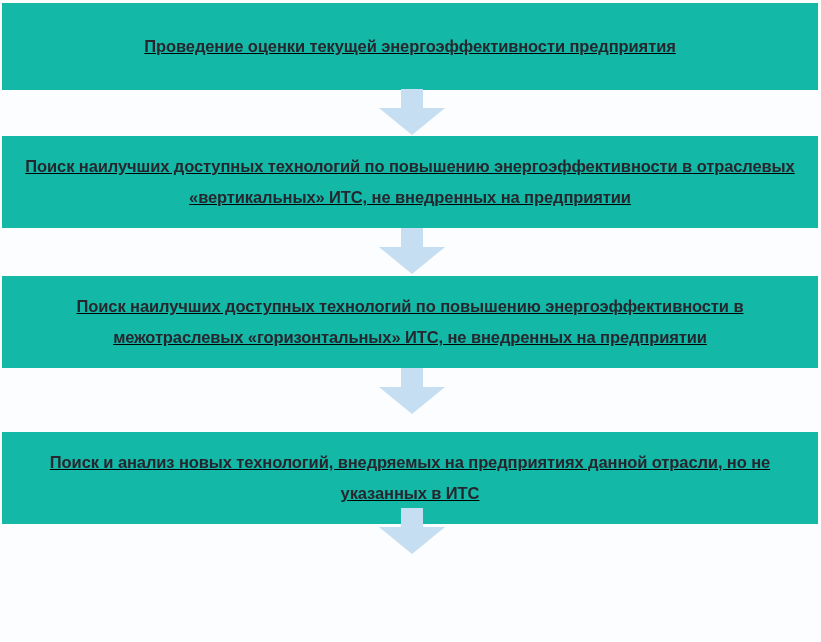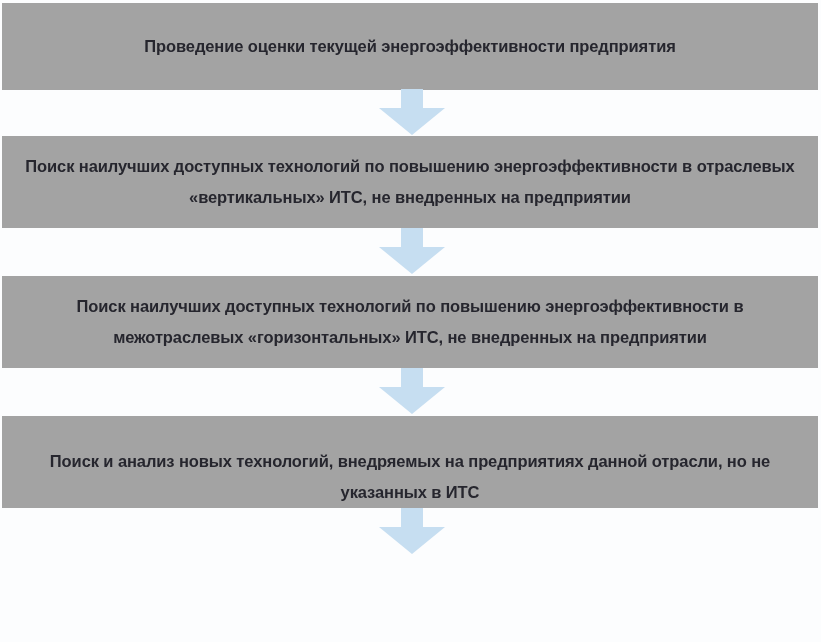--- a/index.html
+++ b/index.html
@@ -17,43 +17,44 @@
   #flowchart {
     position: relative;
     width: 821px;
     height: 642px;
   }
 
   .process-box {
     position: absolute;
     left: 2px;
     width: 816px;
-    background: #a3a3a3;
+    background: #14b8a6;
     display: flex;
     align-items: center;
     justify-content: center;
     box-sizing: border-box;
     padding: 0 14px;
+    text-decoration: underline;
   }
 
   .box-label {
     text-align: center;
     color: #26262e;
     font-size: 16.5px;
     font-weight: 600;
     line-height: 31px;
     letter-spacing: -0.1px;
     white-space: pre-line;
   }
 
   
   #box-1 { top: 3px;   height: 87px; }
   #box-2 { top: 136px; height: 92px; }
   #box-3 { top: 276px; height: 92px; }
-  #box-4 { top: 416px; height: 92px; align-items: flex-end; }
+  #box-4 { top: 432px; height: 92px; }
   #box-5 { top: 554px; height: 84px; }
 
   
   .arrow-connector {
     position: absolute;
     left: 379px;
     width: 66px;
     height: 46px;
   }
   .arrow-connector svg {

